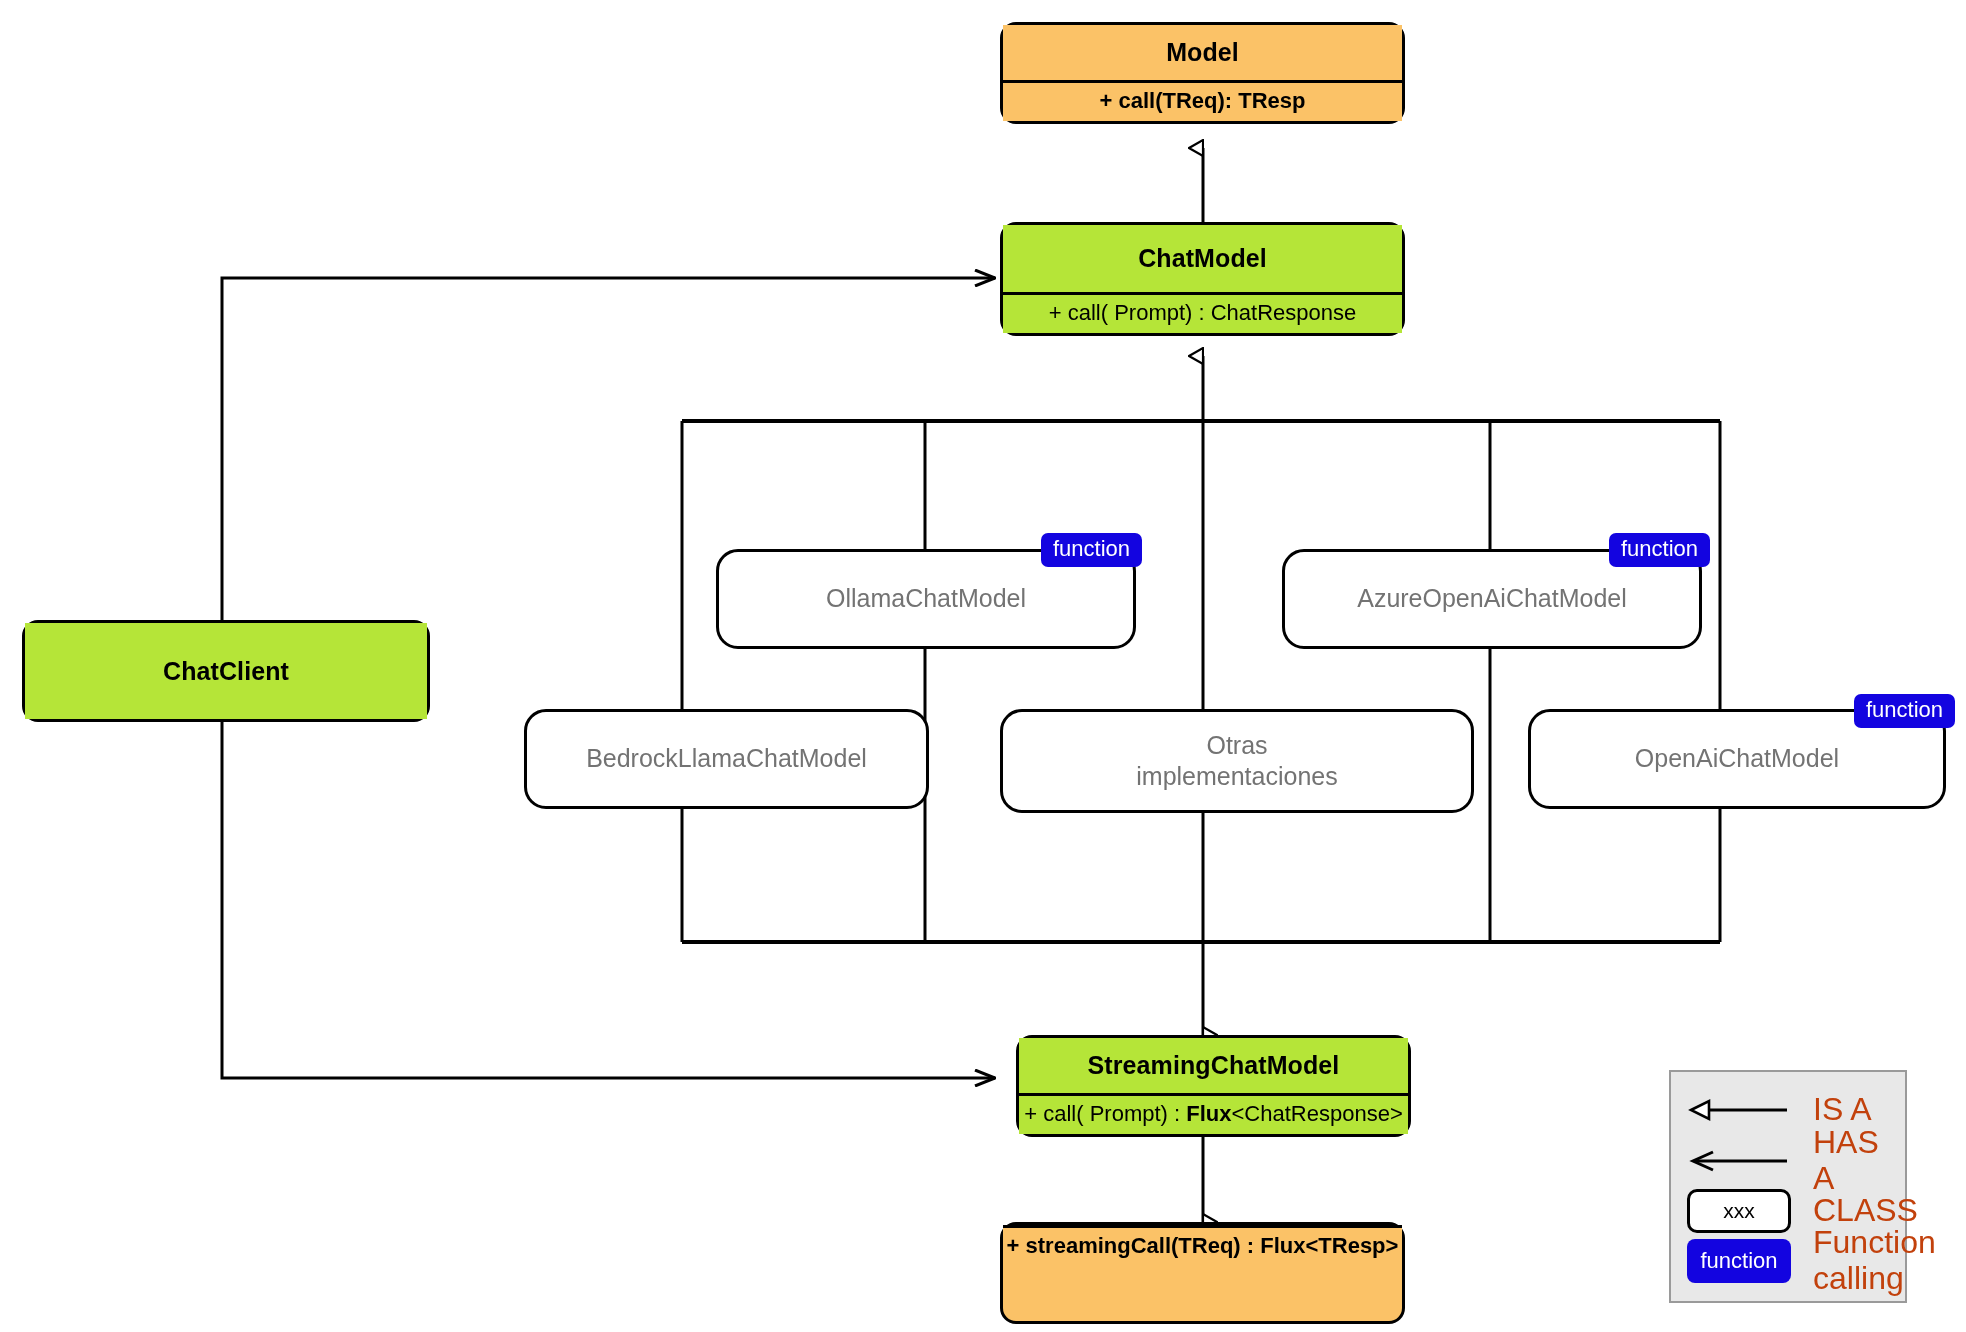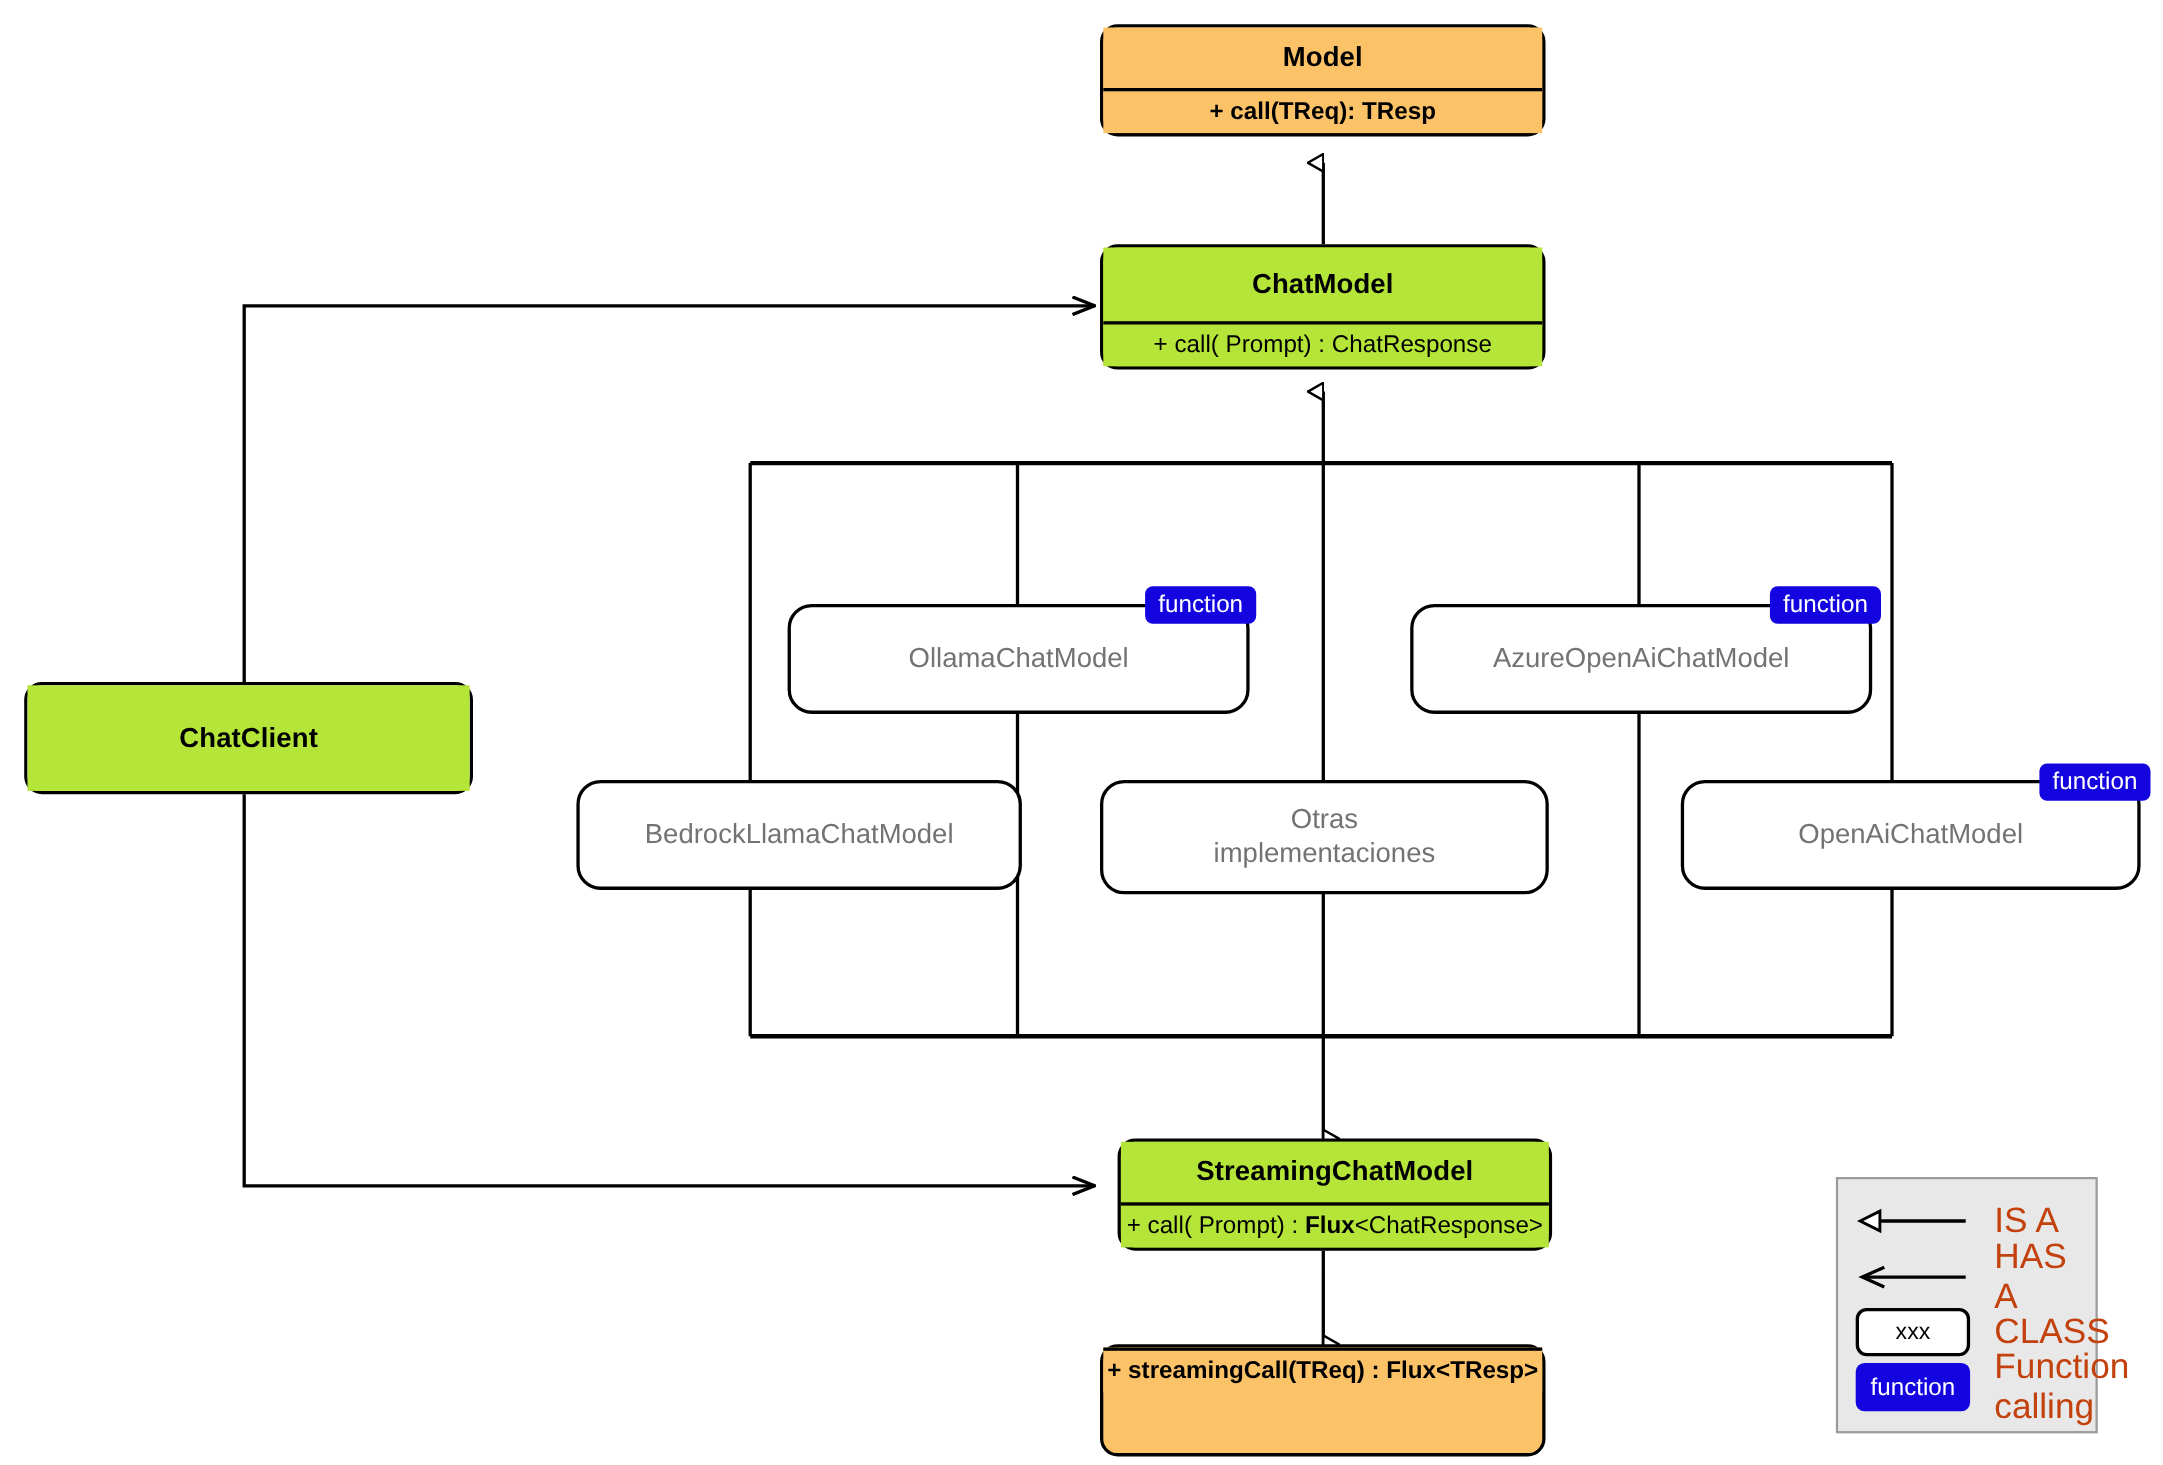--- a/index.html
+++ b/index.html
@@ -259,21 +259,21 @@
     <span>AzureOpenAiChatModel</span>
   </div>
   <div class="fn-badge" style="left:1609px; top:533px;">
     <span>function</span>
   </div>
 
   <div class="impl" style="left:484px; top:709px; width:405px; height:100px;margin-left:40px;">
     <span>BedrockLlamaChatModel</span>
   </div>
 
-  <div class="impl" style="left:1000px; top:709px; width:408px; height:104px;">
+  <div class="impl" style="left:1000px; top:709px; width:474px; height:104px;">
     <span>
       <span class="two-line">Otras</span>
       <span class="two-line">implementaciones</span>
     </span>
   </div>
 
   <div class="impl" style="left:1528px; top:709px; width:418px; height:100px;">
     <span>OpenAiChatModel</span>
   </div>
   <div class="fn-badge" style="left:1854px; top:694px;">

